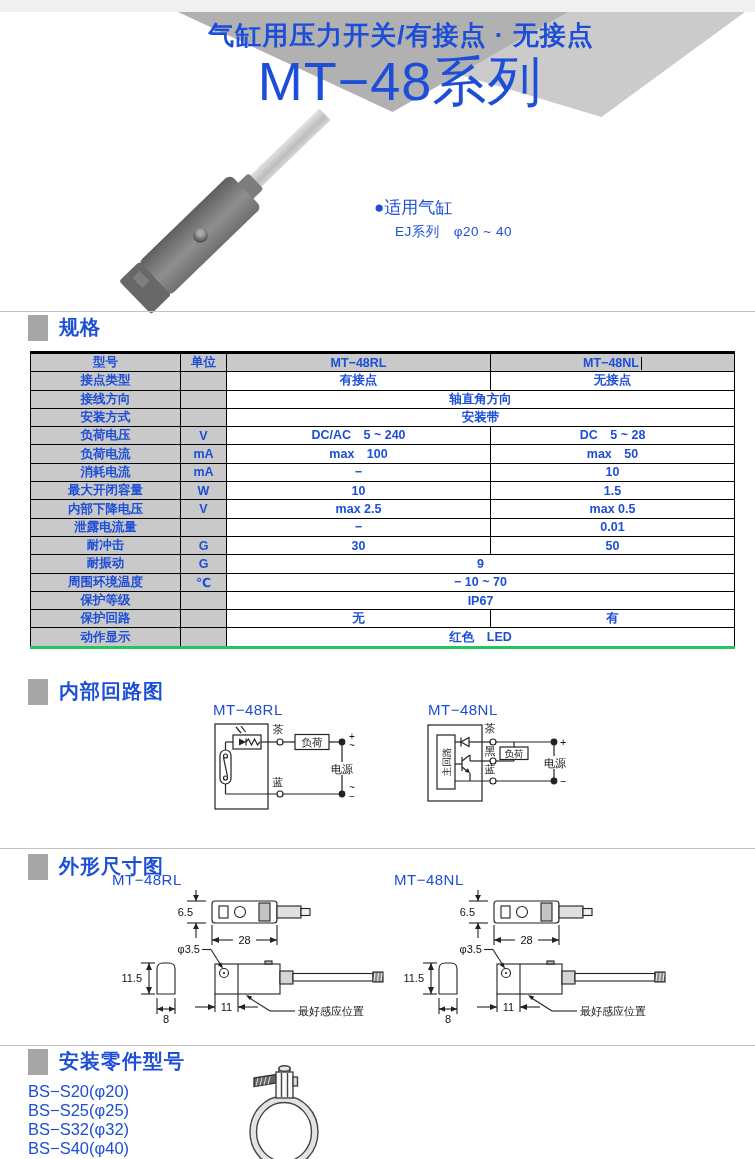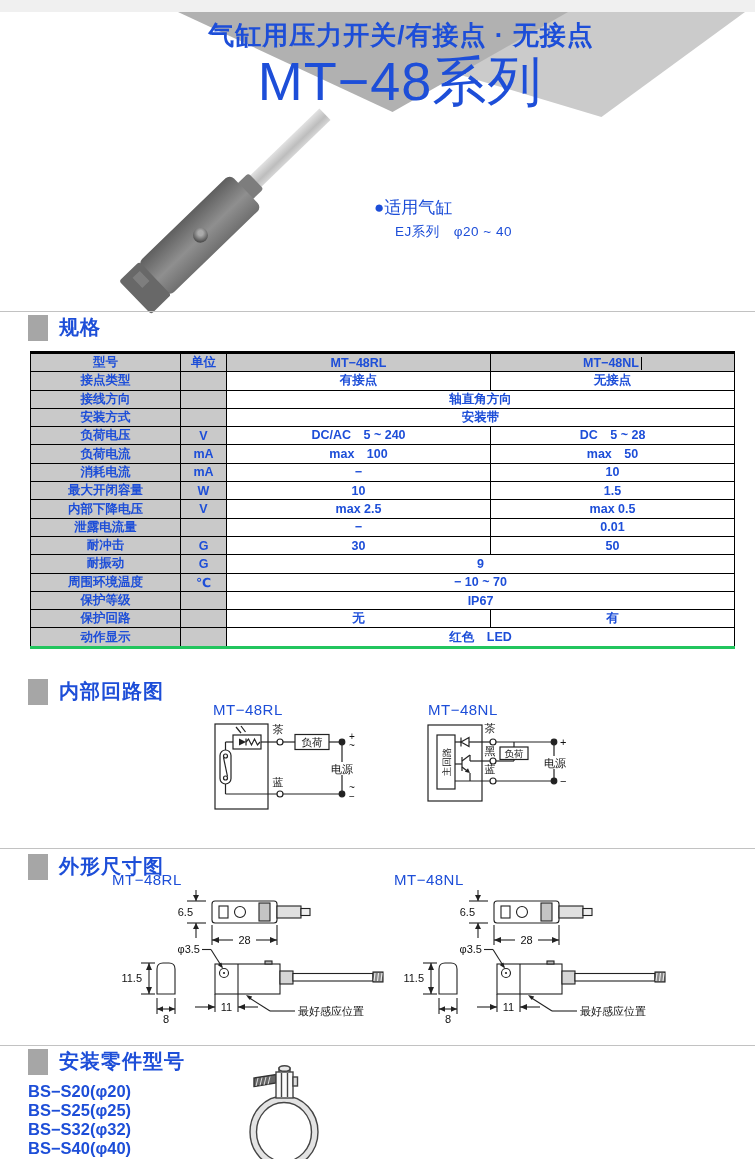--- a/index.html
+++ b/index.html
@@ -43,21 +43,21 @@
       table-layout:fixed;border-top:3px solid #000;border-bottom:3px solid #22c55e;}
   table.spec td{border:1px solid #000;height:17.3px;text-align:center;padding:0 2px;
       font-size:12.5px;font-weight:bold;white-space:nowrap;overflow:hidden;}
   table.spec td.hd{background:#c9c9c9;}
   .cursor{display:inline-block;width:1px;height:13px;background:#000;margin-left:2px;vertical-align:middle;}
   
   .sub-title{position:absolute;font-size:15px;font-weight:500;letter-spacing:.5px;}
   svg{position:absolute;overflow:visible;}
   svg text{font-family:"Liberation Sans","DejaVu Sans",sans-serif;fill:#111;stroke:none;}
   
-  .bs-list{position:absolute;left:28px;top:1070px;font-size:16.5px;font-weight:700;line-height:19px;}
+  .bs-list{position:absolute;left:28px;top:1070px;font-size:16.5px;font-weight:400;line-height:19px;}
 </style>
 </head>
 <body>
 
 <div class="page">
 
   <div class="diamond light"></div>
   <div class="diamond dark"></div>
   <div class="title-sub">气缸用压力开关/有接点 · 无接点</div>
   <div class="title-main">MT−48系列</div>

